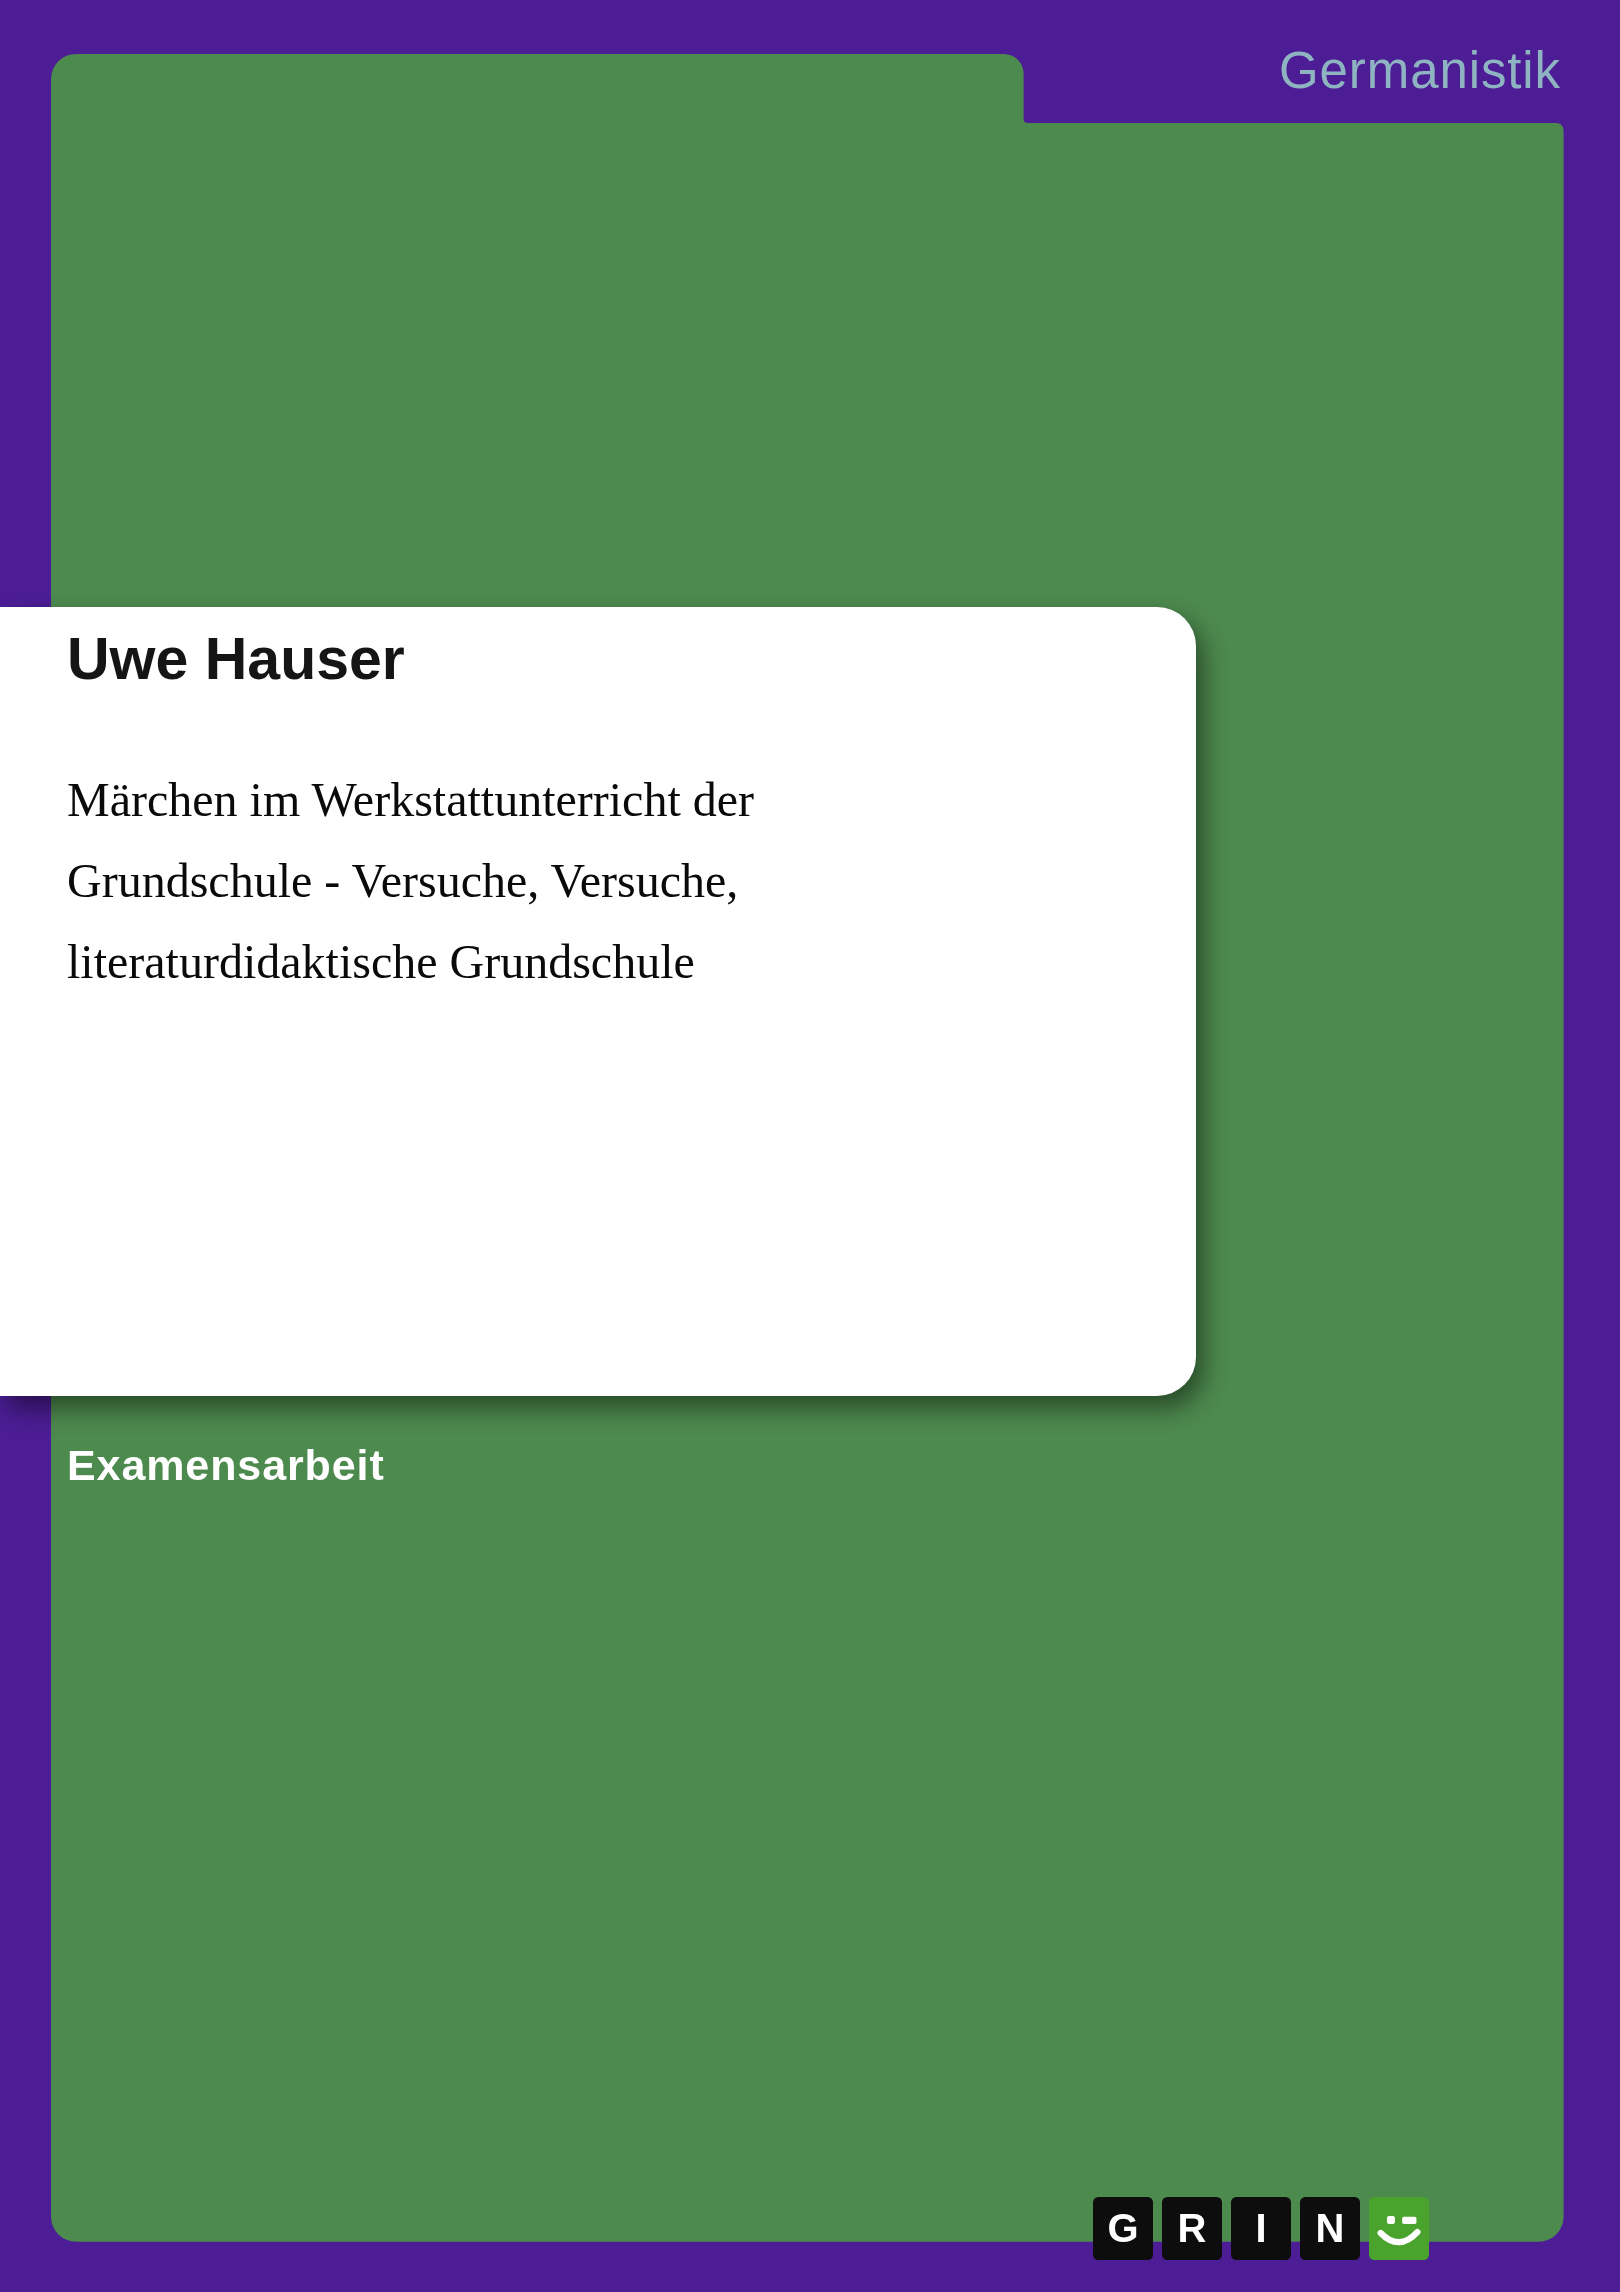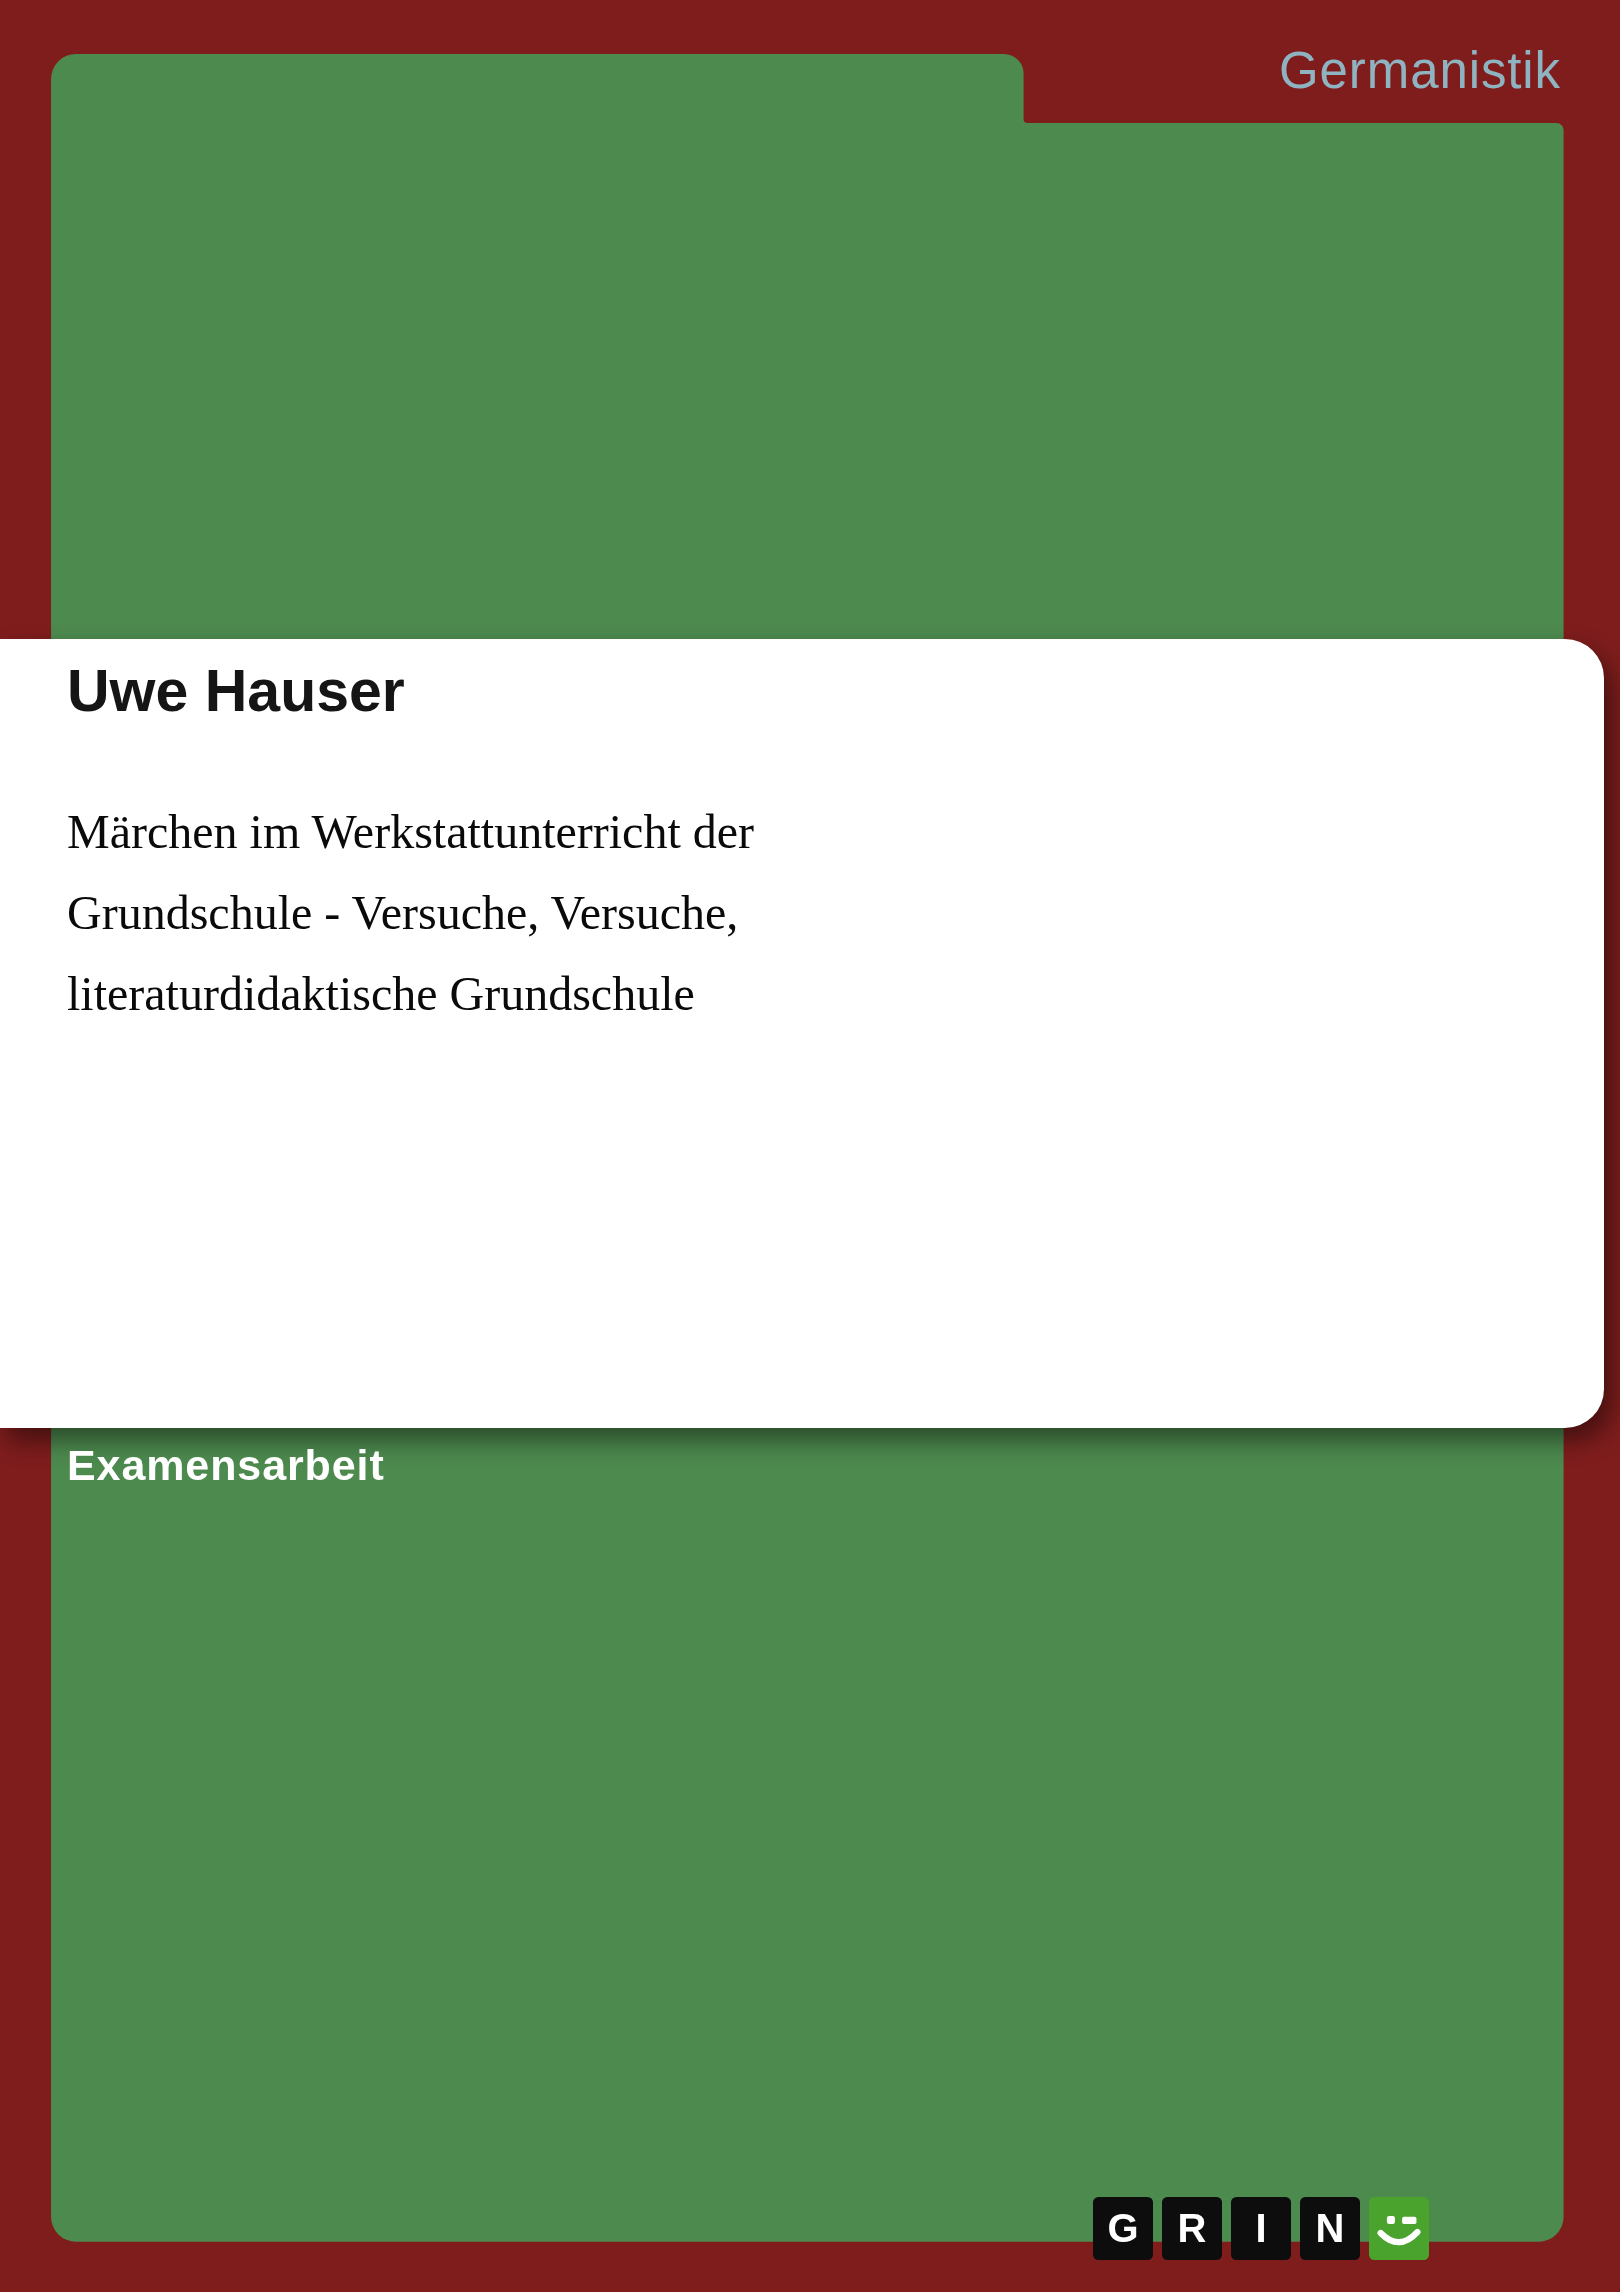--- a/index.html
+++ b/index.html
@@ -8,39 +8,39 @@
     --category-blue:#8fb4c1;
     --logo-black:#0d0d0d;
     --text-dark:#151515;
   }
   *{margin:0;padding:0;box-sizing:border-box;}
   html,body{background:#ffffff;}
   body{font-family:"Liberation Sans", sans-serif;}
   .page{
     position:relative;
     width:1620px;height:2293px;
-    background:#7f1d1d;
+    background:#4c1d95;
     overflow:hidden;
   }
   .panel{
     position:absolute;left:0;top:0;width:1620px;height:2293px;
     display:block;
   }
   .panel path{fill:var(--panel-green,#4d8a4e);}
   .category{
     position:absolute;
     top:45px;right:59px;
     font-size:51px;line-height:1;
     letter-spacing:0.9px;
     color:var(--category-blue,#8fb4c1);
   }
   .card{
     position:absolute;
-    left:0;top:639px;
-    width:1604px;height:789px;
+    left:0;top:607px;
+    width:1196px;height:789px;
     background:#ffffff;
     border-radius:0 39px 39px 0;
     box-shadow:7.2px 12.5px 25px rgba(0,0,0,0.45);
   }
   .author{
     position:absolute;left:67px;top:23px;
     font-size:59px;font-weight:700;line-height:1;
     color:var(--text-dark,#151515);
   }
   .title{

